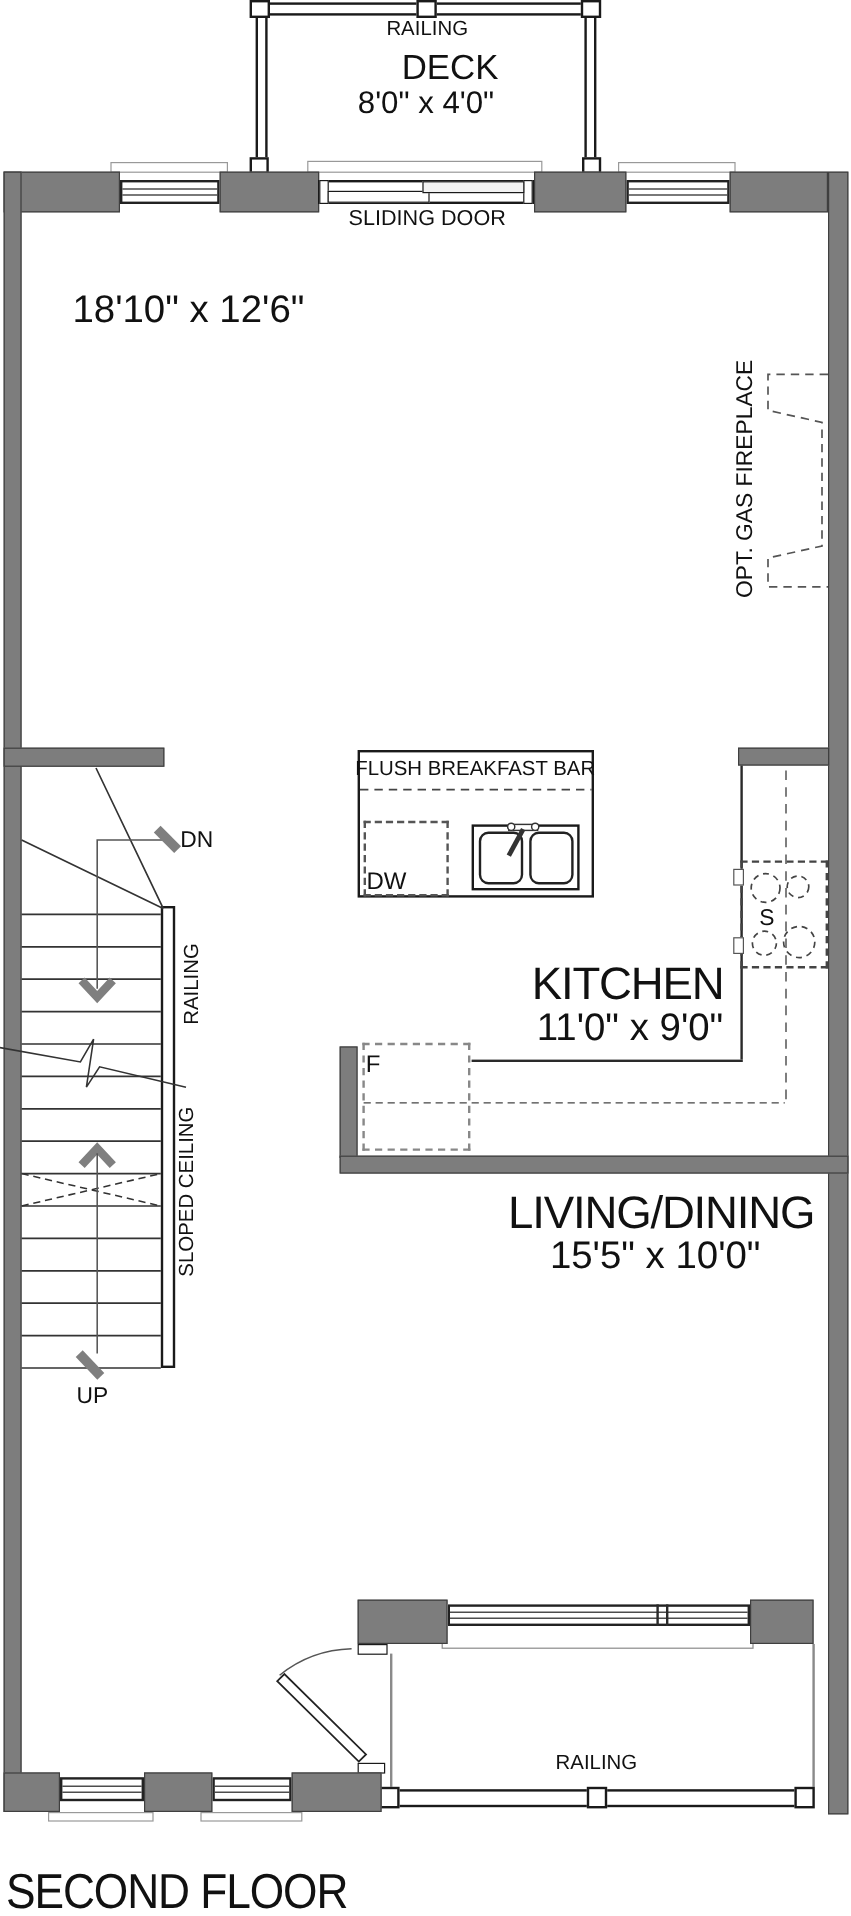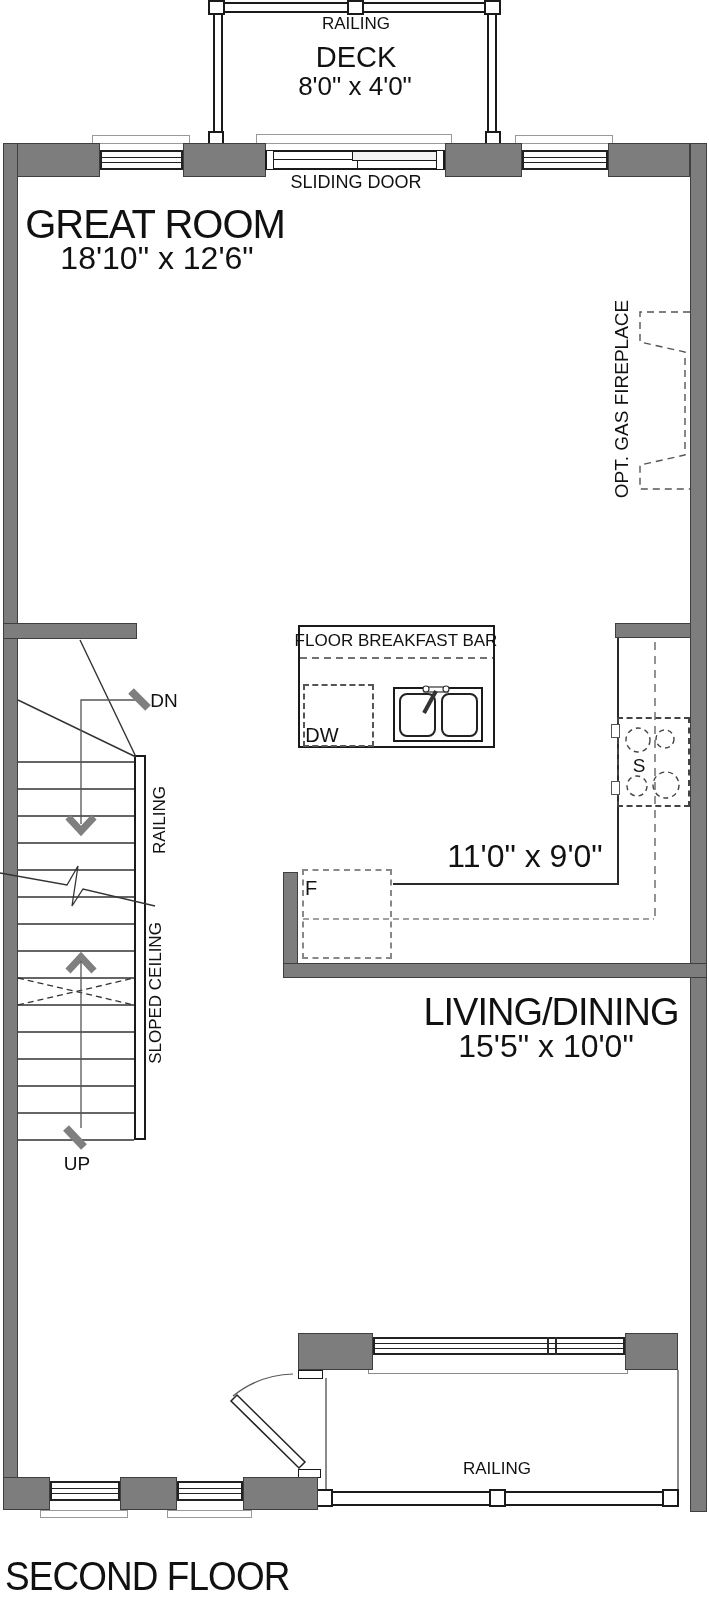--- a/index.html
+++ b/index.html
@@ -149,34 +149,34 @@
       <circle cx="426" cy="689" r="3" fill="#fff" stroke="#333" stroke-width="1.2"></circle>
       <circle cx="446" cy="689" r="3" fill="#fff" stroke="#333" stroke-width="1.2"></circle>
       <path d="M436,691L424,713" fill="none" stroke="#333" stroke-width="4"></path>
     </g>
 
     <path fill="#fff" stroke="#222" stroke-width="1.5" d="M231,1401L299,1468L305,1462L237,1395Z"></path>
     <path fill="none" stroke="#555" stroke-width="1.2" d="M233,1396A100,100 0 0 1 293,1374"></path>
   </svg>
 
   <div class="lbl t-small" style="left:356px;top:24px;">RAILING</div>
-  <div class="lbl" style="left:356px;top:57px;font-size:29px;">DECK</div>
+  <div class="lbl" style="left:375px;top:57px;font-size:29px;">DECK</div>
   <div class="lbl" style="left:355px;top:86px;font-size:26px;">8'0" x 4'0"</div>
   <div class="lbl t-small" style="left:356px;top:182px;font-size:18px;">SLIDING DOOR</div>
 
-  <div class="lbl t-room" style="left:155px;top:224px;font-size:40px;">GREAT ROOM</div>
   <div class="lbl t-dim" style="left:157px;top:258px;">18'10" x 12'6"</div>
 
   <div class="vlbl t-small" style="left:622px;top:399px;font-size:19px;">OPT. GAS FIREPLACE</div>
 
-  <div class="lbl" style="left:396px;top:641px;font-size:17px;">FLOOR BREAKFAST BAR</div>
+  <div class="lbl" style="left:396px;top:641px;font-size:17px;">FLUSH BREAKFAST BAR</div>
   <div class="lbl" style="left:322px;top:735px;font-size:20px;">DW</div>
   <div class="lbl" style="left:639px;top:766px;font-size:19px;">S</div>
   <div class="lbl" style="left:311px;top:888px;font-size:20px;">F</div>
 
+  <div class="lbl t-room" style="left:523px;top:821px;">KITCHEN</div>
   <div class="lbl t-dim" style="left:525px;top:856px;">11'0" x 9'0"</div>
 
   <div class="lbl" style="left:164px;top:701px;font-size:19px;">DN</div>
   <div class="vlbl t-small" style="left:160px;top:820px;">RAILING</div>
   <div class="vlbl t-small" style="left:156px;top:993px;">SLOPED CEILING</div>
   <div class="lbl" style="left:77px;top:1164px;font-size:19px;">UP</div>
 
   <div class="lbl t-room" style="left:551px;top:1012px;text-align:right;">LIVING/DINING</div>
   <div class="lbl t-dim" style="left:546px;top:1046px;">15'5" x 10'0"</div>
 

